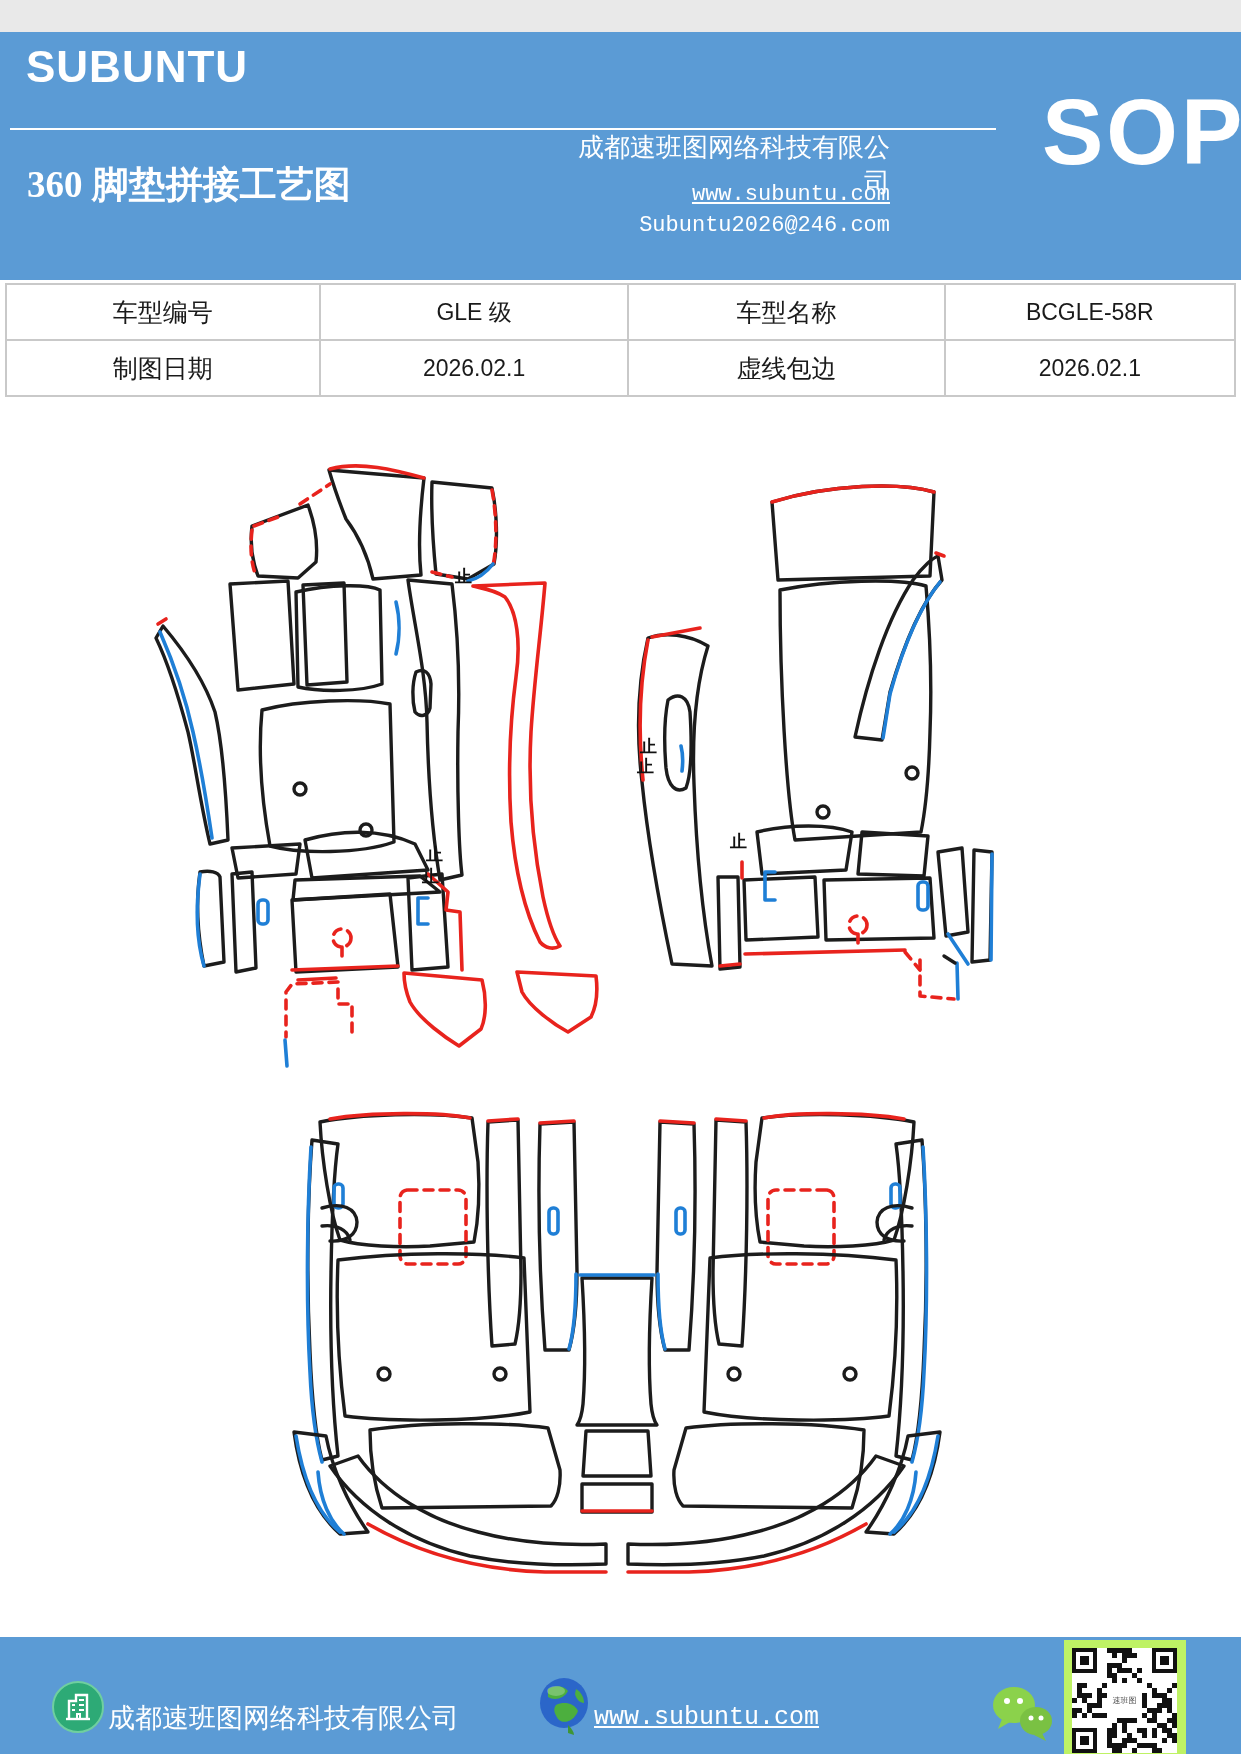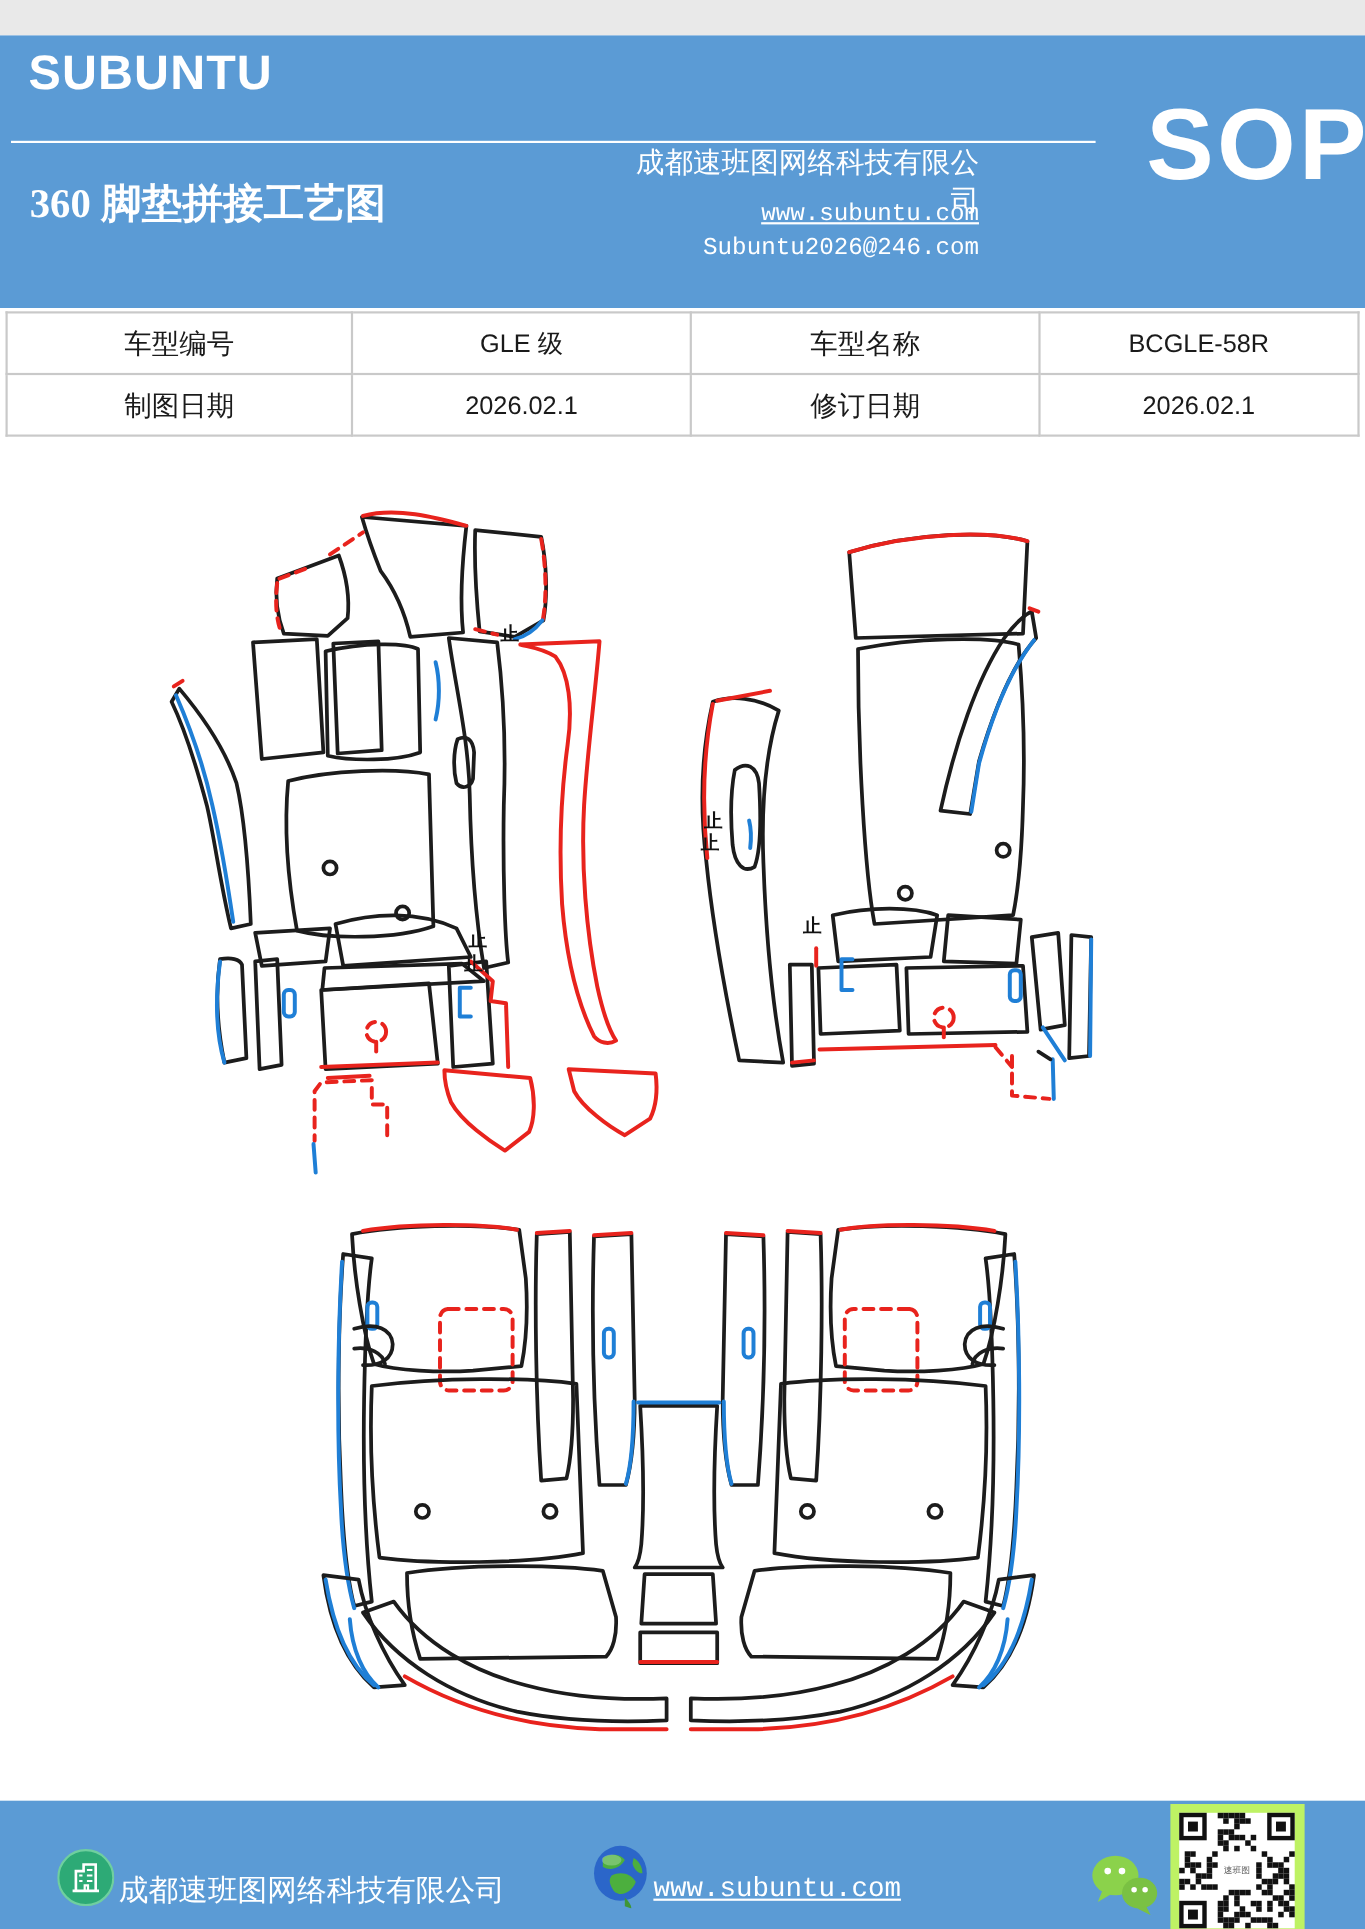--- a/index.html
+++ b/index.html
@@ -71,21 +71,21 @@
     <tbody>
         <tr>
       <td class="lab" style="width:25.2%">车型编号</td>
       <td class="val" style="width:24.8%">GLE 级</td>
       <td class="lab" style="width:25.4%">车型名称</td>
       <td class="val">BCGLE-58R</td>
     </tr>
     <tr>
       <td class="lab">制图日期</td>
       <td class="val">2026.02.1</td>
-      <td class="lab">修订日期</td>
+      <td class="lab">虚线包边</td>
       <td class="val">2026.02.1</td>
     </tr>
   </tbody>
     </table>
 
 
   <svg class="diagram" viewBox="0 0 1241 1754">
 
     <g>
       <path class="k" d="M329,438 L424,446 C420,480 418,515 421,543 L373,547 C368,525 358,503 346,487 C340,472 333,452 329,438 Z"></path>

